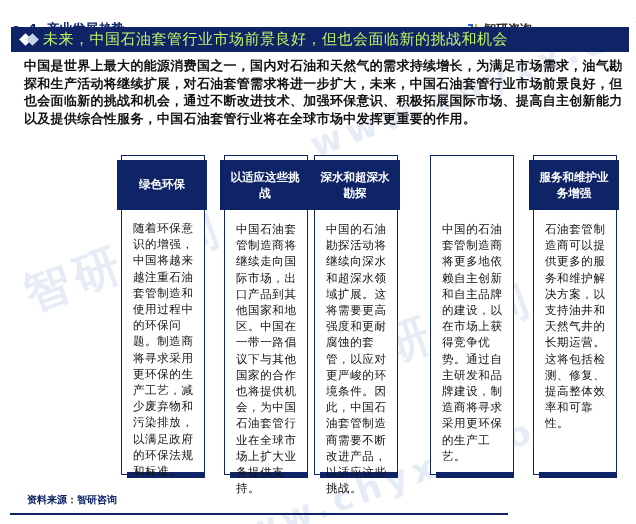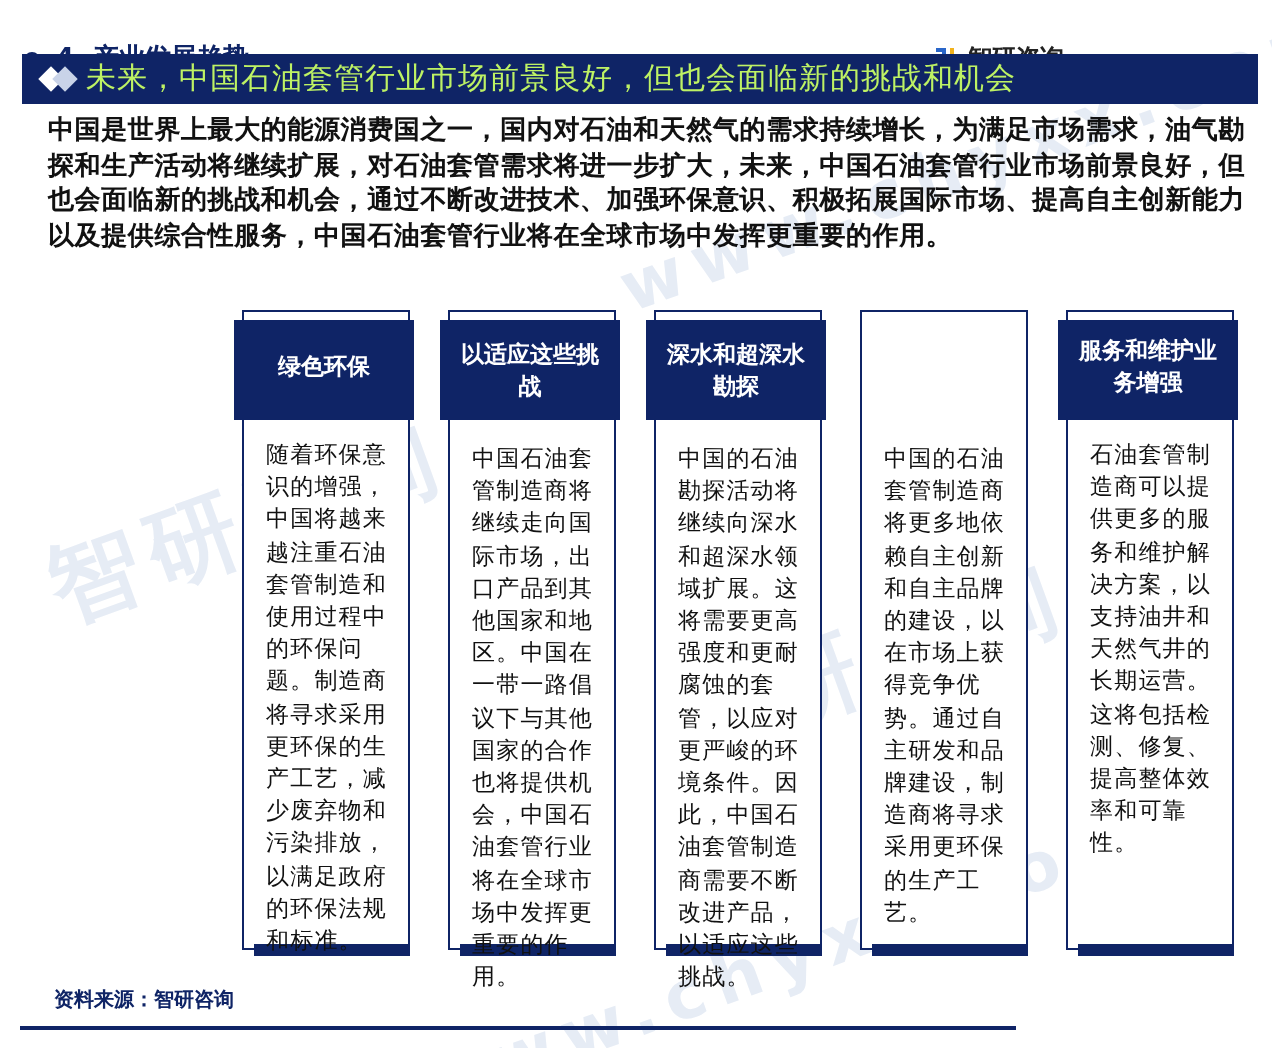--- a/index.html
+++ b/index.html
@@ -129,34 +129,34 @@
   <div class="card" style="left:103px;font-family:Liberation Mono, monospace;">
     <div class="card-frame"></div>
     <div class="card-shadow"></div>
     <div class="card-head">绿色环保</div>
     <div class="card-body">随着环保意识的增强，中国将越来越注重石油套管制造和使用过程中的环保问题。制造商将寻求采用更环保的生产工艺，减少废弃物和污染排放，以满足政府的环保法规和标准。</div>
   </div>
   <div class="card" style="left:206px;">
     <div class="card-frame"></div>
     <div class="card-shadow"></div>
     <div class="card-head">以适应这些挑战</div>
-    <div class="card-body">中国石油套管制造商将继续走向国际市场，出口产品到其他国家和地区。中国在一带一路倡议下与其他国家的合作也将提供机会，中国石油套管行业将在全球市场中发挥更重要的作用。</div>
+    <div class="card-body">中国石油套管制造商将继续走向国际市场，出口产品到其他国家和地区。中国在一带一路倡议下与其他国家的合作也将提供机会，为中国石油套管行业在全球市场上扩大业务提供支持。</div>
   </div>
-  <div class="card" style="left:309px;">
+  <div class="card" style="left:296px;">
     <div class="card-frame"></div>
     <div class="card-shadow"></div>
     <div class="card-head">深水和超深水勘探</div>
     <div class="card-body">中国的石油勘探活动将继续向深水和超深水领域扩展。这将需要更高强度和更耐腐蚀的套管，以应对更严峻的环境条件。因此，中国石油套管制造商需要不断改进产品，以适应这些挑战。</div>
   </div>
   <div class="card" style="left:412px;">
     <div class="card-frame"></div>
     <div class="card-shadow"></div>
     <div class="card-body">中国的石油套管制造商将更多地依赖自主创新和自主品牌的建设，以在市场上获得竞争优势。通过自主研发和品牌建设，制造商将寻求采用更环保的生产工艺。</div>
   </div>
-  <div class="card" style="left:515px;font-family:Liberation Mono, monospace;">
+  <div class="card" style="left:515px;">
     <div class="card-frame"></div>
     <div class="card-shadow"></div>
     <div class="card-head">服务和维护业务增强</div>
     <div class="card-body">石油套管制造商可以提供更多的服务和维护解决方案，以支持油井和天然气井的长期运营。这将包括检测、修复、提高整体效率和可靠性。</div>
   </div>
 </div>
 
 <div class="source">资料来源：智研咨询</div>
 <div class="footer-rule"></div>
 <div class="slogan">智领产业  研判未来</div>

